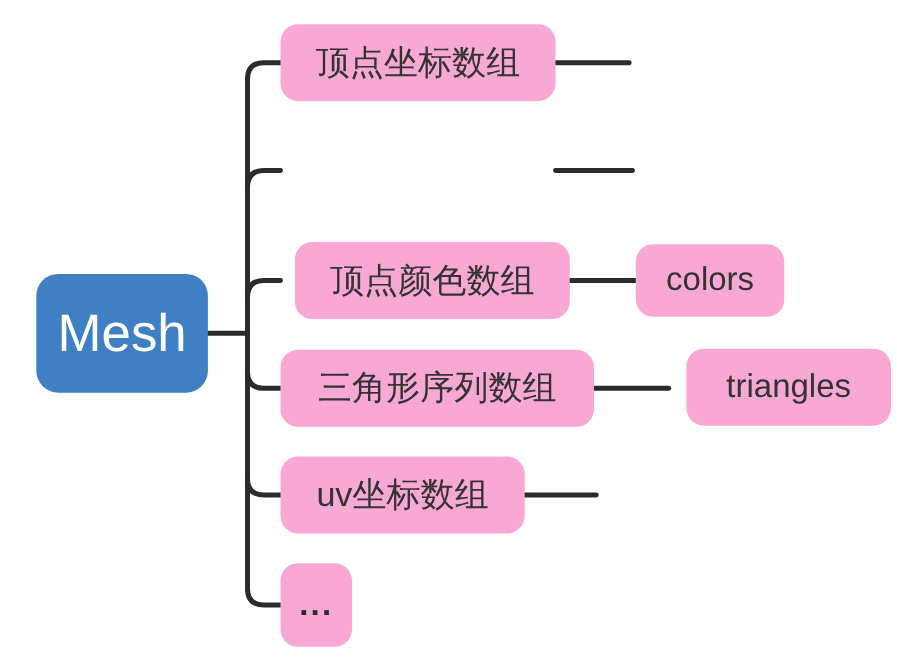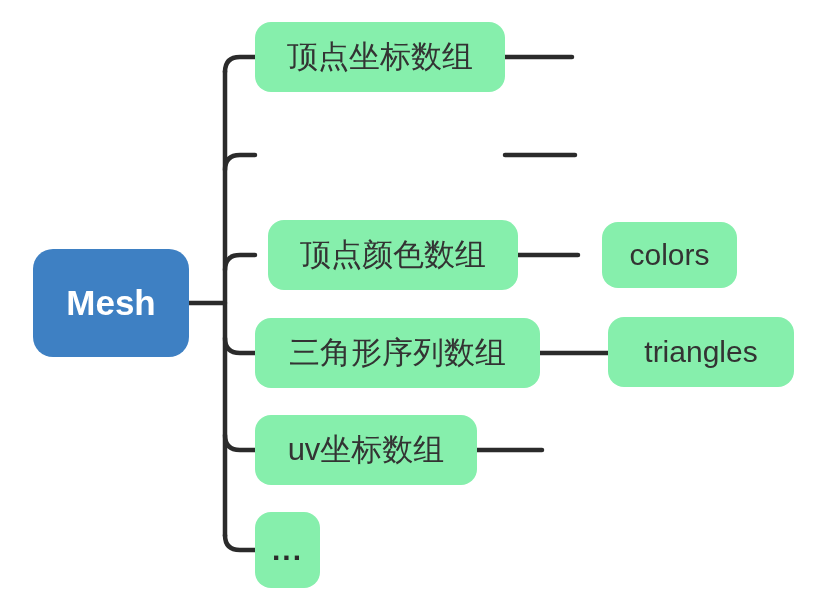--- a/index.html
+++ b/index.html
@@ -7,32 +7,32 @@
     position:relative;
     width:815px; height:604px;
     background:#ffffff;
     font-family:"Liberation Sans","DejaVu Sans",sans-serif;
     overflow:hidden;
   }
   .links { position:absolute; left:0; top:0; width:815px; height:604px; }
   .node {
     position:absolute;
     display:flex; align-items:center; justify-content:center;
-    background:#86efac;
+    background:#f9a8d4;
     border-radius:16px;
     color:#333333;
     font-size:31px;
     white-space:nowrap;
     box-sizing:border-box;
   }
   .root {
     background:#3e80c3;
     color:#ffffff;
-    font-weight:bold;
-    font-size:35px;
+    font-weight:normal;
+    font-size:48px;
     border-radius:20px;
   }
   .leaf { font-size:30px; }
   .more { font-weight:bold; letter-spacing:2px; font-size:30px; color:#2b2b2b; }
 </style>
 </head>
 <body>
 
 <div class="canvas">
 
@@ -60,18 +60,18 @@
   <div class="node" style="left:268px; top:220px; width:250px; height:70px;">顶点颜色数组</div>
 
   <div class="node" style="left:255px; top:318px; width:285px; height:70px;">三角形序列数组</div>
 
   <div class="node" style="left:255px; top:415px; width:222px; height:70px;">uv坐标数组</div>
 
   <div class="node more" style="left:255px; top:512px; width:65px; height:76px;">...</div>
 
 
 
-  <div class="node leaf" style="left:602px; top:222px; width:135px; height:66px;text-align:right;">colors</div>
+  <div class="node leaf" style="left:578px; top:222px; width:135px; height:66px;text-align:right;">colors</div>
 
-  <div class="node leaf" style="left:608px; top:317px; width:186px; height:70px;">triangles</div>
+  <div class="node leaf" style="left:624px; top:317px; width:186px; height:70px;">triangles</div>
 
 
 </div>
 
 </body></html>

